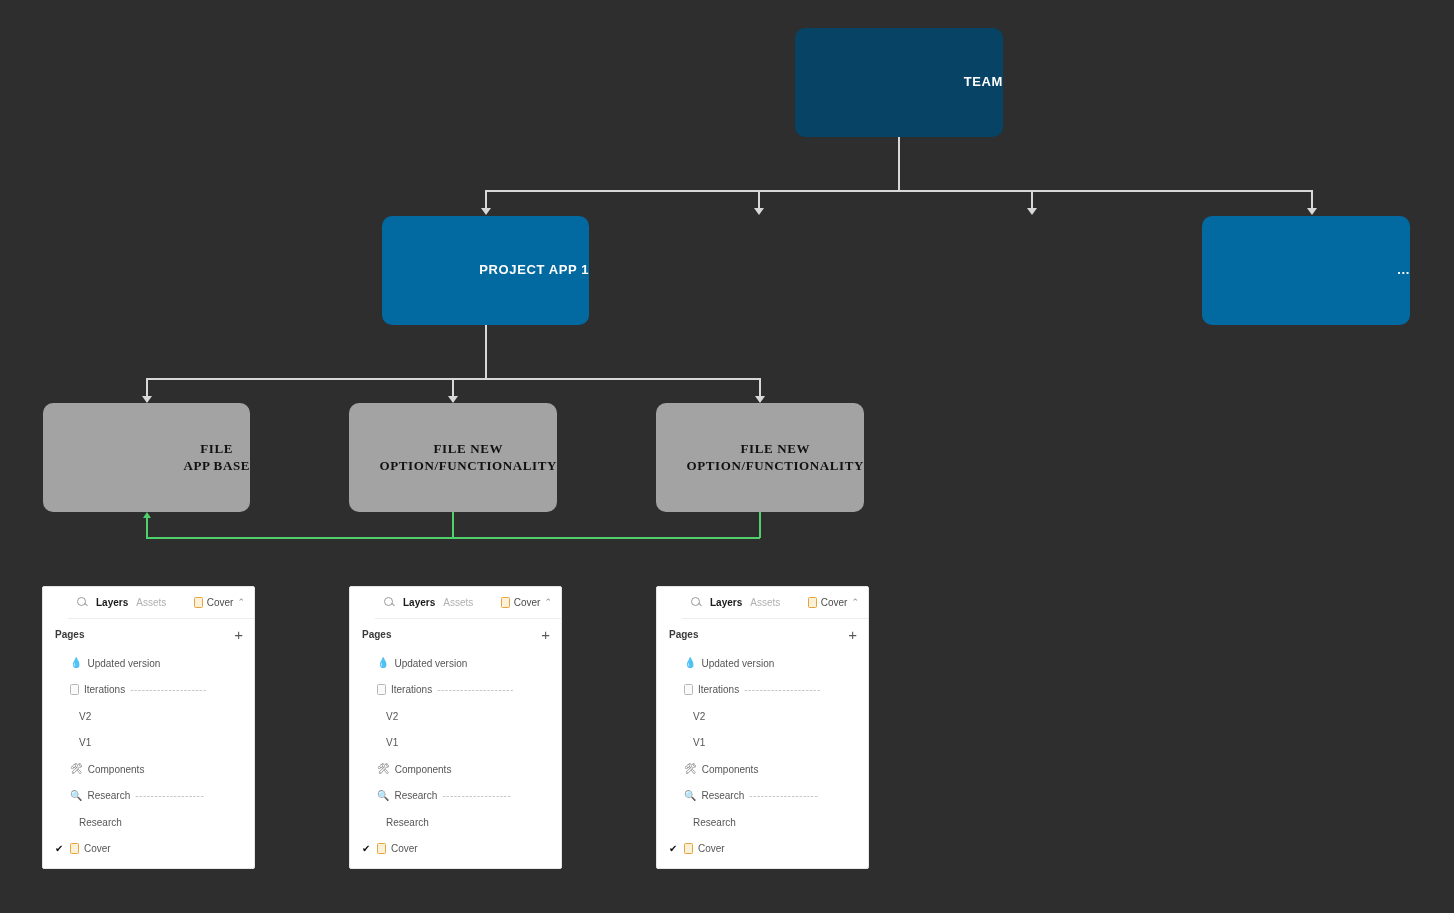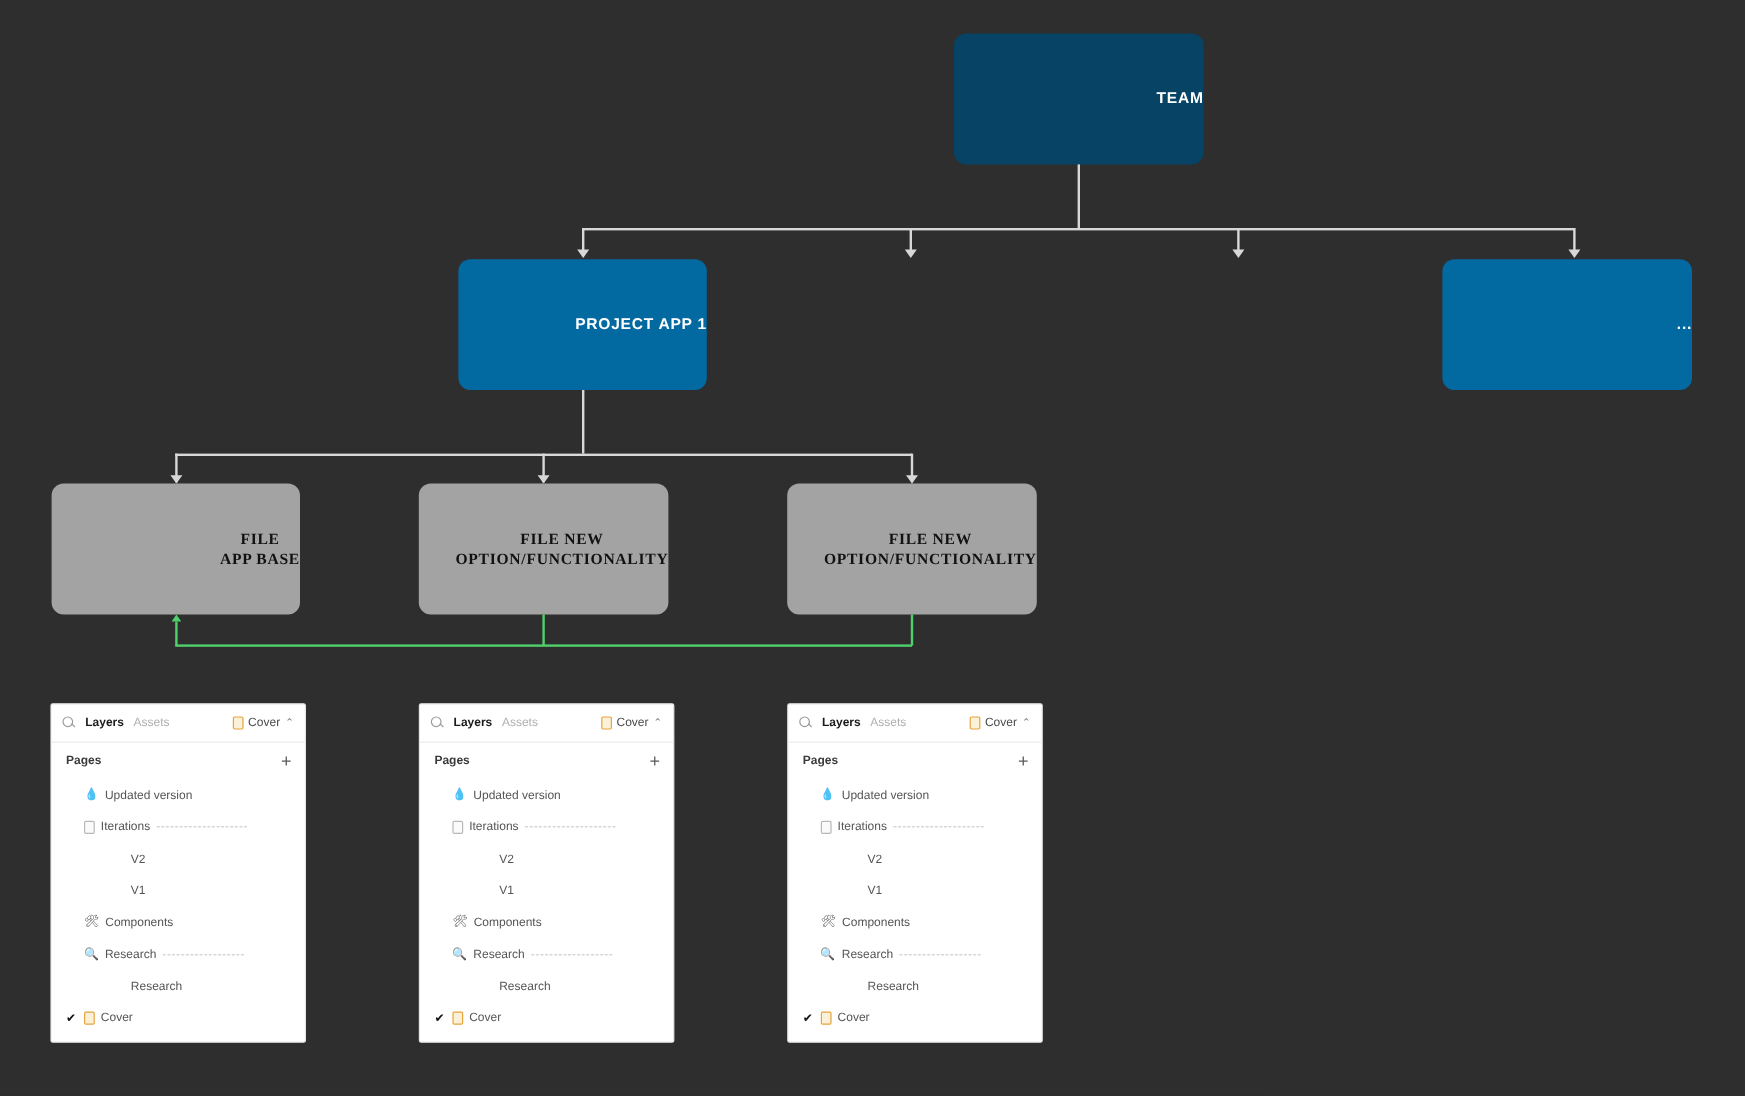--- a/index.html
+++ b/index.html
@@ -56,20 +56,21 @@
     border: 1px solid #e5e5e5;
     border-radius: 2px;
     overflow: hidden;
   }
   .panel-head {
     height: 32px;
     display: flex; align-items: center;
     padding: 0 9px;
     border-bottom: 1px solid #ececec;
     gap: 8px;
+    margin-left: 25px;
   }
   .search-ico { width: 11px; height: 11px; position: relative; flex: 0 0 auto; }
   .search-ico::before {
     content: ""; position: absolute; left: 0; top: 0;
     width: 7px; height: 7px; border: 1.2px solid #9a9a9a; border-radius: 50%;
   }
   .search-ico::after {
     content: ""; position: absolute; left: 6.5px; top: 7px;
     width: 4px; height: 1.2px; background: #9a9a9a; transform: rotate(45deg);
   }
@@ -90,21 +91,21 @@
     padding: 0 11px 0 12px;
   }
   .pages-label { font-size: 10px; font-weight: 700; color: #3a3a3a; }
   .plus { margin-left: auto; font-size: 15px; color: #5a5a5a; line-height: 1; font-weight: 300; }
 
   .plist { padding: 1px 0 0 0; }
   .pitem {
     height: 26.5px; display: flex; align-items: center; gap: 5px;
     font-size: 10px; color: #555555; padding-left: 27px;
   }
-  .pitem.indent { padding-left: 66px; }
+  .pitem.indent { padding-left: 36px; }
   .pitem.checked { padding-left: 12px; }
   .check { width: 10px; font-size: 10px; color: #111; flex: 0 0 auto; }
   .emoji { font-size: 10px; line-height: 1; flex: 0 0 auto; }
   .dashes { color: #c2c2c2; font-size: 10px; letter-spacing: .5px; }
 </style>
 </head>
 <body>
 
 <div id="canvas">
 

